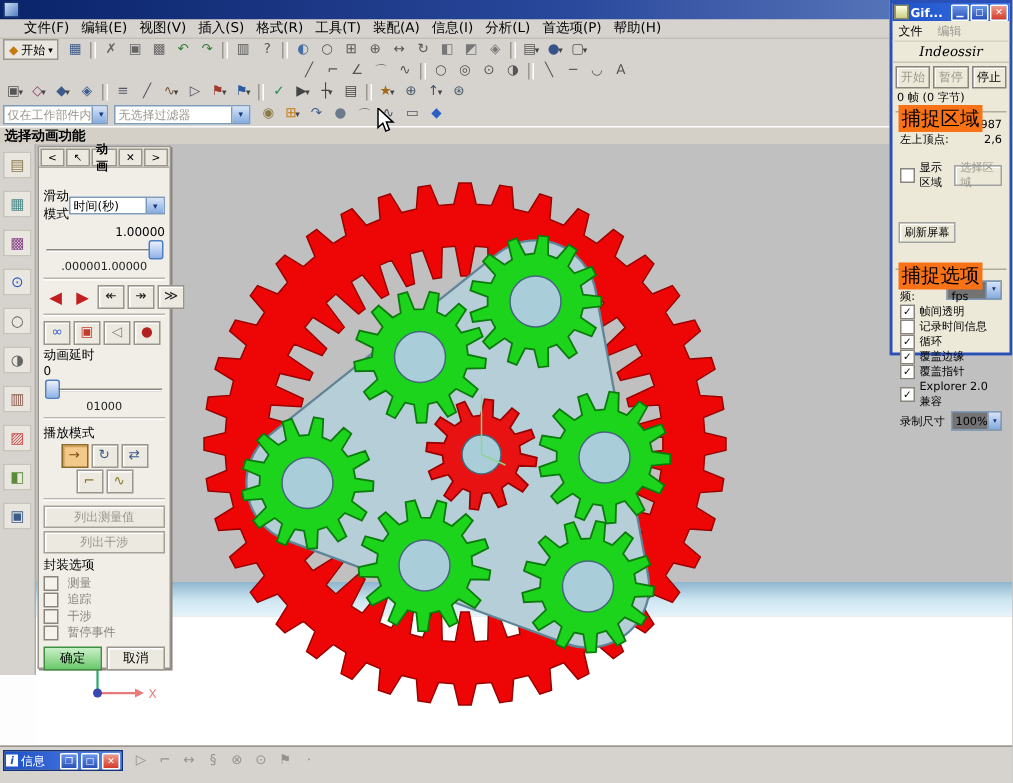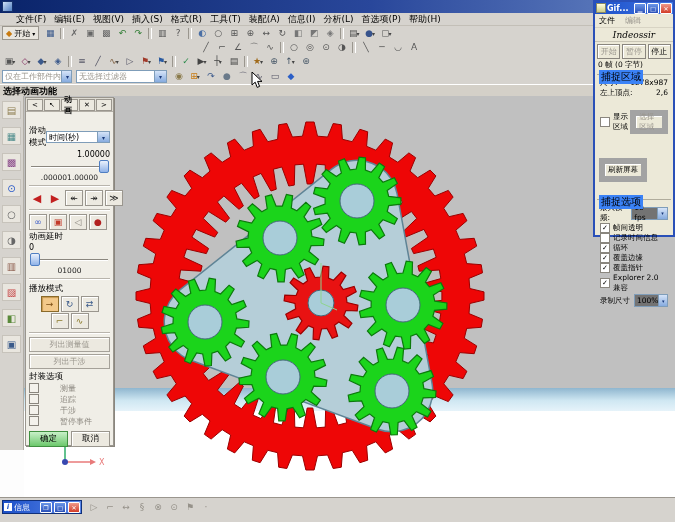--- a/index.html
+++ b/index.html
@@ -50,21 +50,21 @@
   .sthumb{position:absolute;top:0;width:8px;height:11px;background:linear-gradient(#eaf1fc,#8fb2e8);
       border:1px solid #4f7ec2;border-radius:2px}
   .psep{height:0;border-top:1px solid #b8b4ac;border-bottom:1px solid #fff;margin:3px 0}
   .btnrow{display:flex;gap:2px;align-items:center;margin:1px 0}
   .tbt{border:1px solid #9a968e;background:#ece9e0;box-shadow:inset 1px 1px 0 #fff;height:14px;min-width:16px;
       display:flex;align-items:center;justify-content:center;font-size:9px}
   .tbt.big{border:none;background:none;box-shadow:none;font-size:11px}
   .tbt.sel{background:#f3c98a;border:1px solid #8a6a2a;box-shadow:inset 1px 1px 1px #c89a50}
   .pbtn{height:13px;border:1px solid #a5a199;background:#ece9e0;font-size:8px;display:flex;align-items:center;
       justify-content:center;color:#9a968e;margin:2px 0;box-shadow:inset 1px 1px 0 #fff}
-  .cbrow{display:flex;align-items:flex-start;gap:21px;height:11px;color:#8a867e;font-size:8px}
+  .cbrow{display:flex;align-items:center;gap:6px;height:11px;color:#8a867e;font-size:8px}
   .cb{width:8px;height:8px;border:1px solid #8a867e;background:#f4f2ec;flex:0 0 auto;display:flex;align-items:center;justify-content:center;font-size:7px;line-height:7px}
   .okrow{display:flex;gap:3px;margin-top:4px}
   .okbtn{flex:1;height:14px;border:1px solid #3f8f3f;background:linear-gradient(#c8f0c8,#6cc86c);
       display:flex;align-items:center;justify-content:center;font-size:8.5px}
   .cancelbtn{flex:1;height:14px;border:1px solid #9a968e;background:#ece9e0;box-shadow:inset 1px 1px 0 #fff;
       display:flex;align-items:center;justify-content:center;font-size:8.5px}
   .gifwin{position:absolute;left:593px;top:0;width:82px;height:237px;background:#ece9d8;
       border:2px solid #2a50b8;box-sizing:border-box;z-index:10;font-size:8px}
   .gtitle{height:12px;background:linear-gradient(90deg,#1c50c8,#3f74e4);display:flex;align-items:center;
       color:#fff;font-size:8px;font-weight:bold;padding:0 1px;gap:1px}
@@ -75,30 +75,30 @@
   .gbtn.close{background:linear-gradient(#f09a8a,#d23c28)}
   .gmenu{display:flex;gap:10px;padding:1px 4px;border-bottom:1px solid #d8d4c4;font-size:8px}
   .brand{font-family:"DejaVu Serif","Liberation Serif",serif;font-style:italic;text-align:center;
       font-size:9px;padding:2px 0 1px;border-bottom:1px solid #c8c4b4}
   .gbuttons{display:flex;gap:2px;padding:2px 2px 1px}
   .gb{flex:1;height:13px;border:1px solid #8a867e;background:#ece9d8;box-shadow:inset 1px 1px 0 #fff;
       display:flex;align-items:center;justify-content:center;font-size:8px}
   .gb.dis{color:#9a968e}
   .gframes{padding:0 3px;font-size:7.5px;line-height:9px}
   .ggroup{margin:5px 2px 0;border-top:1px solid #b0ac9c;position:relative;padding:3px 2px 0}
-  .glabel{position:absolute;top:-5px;left:2px;background:#3b82f6;padding:0 2px;font-size:10px}
+  .glabel{position:absolute;top:-5px;left:2px;background:#f97316;padding:0 2px;font-size:13px}
   .grow{display:flex;justify-content:space-between;align-items:center;font-size:7.5px;line-height:10px;padding:0 1px}
   .gcb{width:8px;height:8px;border:1px solid #8a867e;background:#fff;display:flex;align-items:center;
       justify-content:center;font-size:7px;line-height:7px;flex:0 0 auto}
   .gcbrow{display:flex;align-items:center;gap:3px;font-size:7.5px;line-height:10px;padding:0 1px}
   .gcombo{height:11px;background:#737373;border:1px solid #7f9db9;display:flex;align-items:center;
       font-size:7.5px;padding-left:2px}
   .gcombo .da{width:9px;height:100%;background:linear-gradient(#d6e4f8,#86abdf);border-left:1px solid #7f9db9;
       display:flex;align-items:center;justify-content:center;font-size:5px;color:#18387a;margin-left:auto}
-  .gsmallbtn{height:12px;border:6px solid #a3a3a3;background:#ece9d8;box-shadow:inset 1px 1px 0 #fff;
+  .gsmallbtn{height:12px;border:1px solid #a3a3a3;background:#ece9d8;box-shadow:inset 1px 1px 0 #fff;
       display:inline-flex;align-items:center;justify-content:center;font-size:7.5px;padding:0 3px;margin:12px 0}
   .gsmallbtn.dis{color:#9a968e}
   .bottombar{position:absolute;left:0;top:497px;width:675px;height:25px;background:#d6d3ce;
       border-top:1px solid #9a968e;display:flex;align-items:flex-start;gap:5px;padding:2px 0 0 2px;box-sizing:border-box;z-index:5}
   .minwin{width:80px;height:14px;background:linear-gradient(90deg,#1c50c8,#5a86e8);display:flex;align-items:center;
       color:#fff;font-size:8px;gap:2px;padding:0 1px;box-sizing:border-box;border:1px solid #10307a}
   .minicon{width:8px;height:8px;background:#fff;color:#1c50c8;font-size:7px;font-weight:bold;display:flex;
       align-items:center;justify-content:center;font-style:italic;flex:0 0 auto}
   .mintitle{flex:1;overflow:hidden}
   .bicons{display:flex;gap:2px;align-items:center;height:14px}

